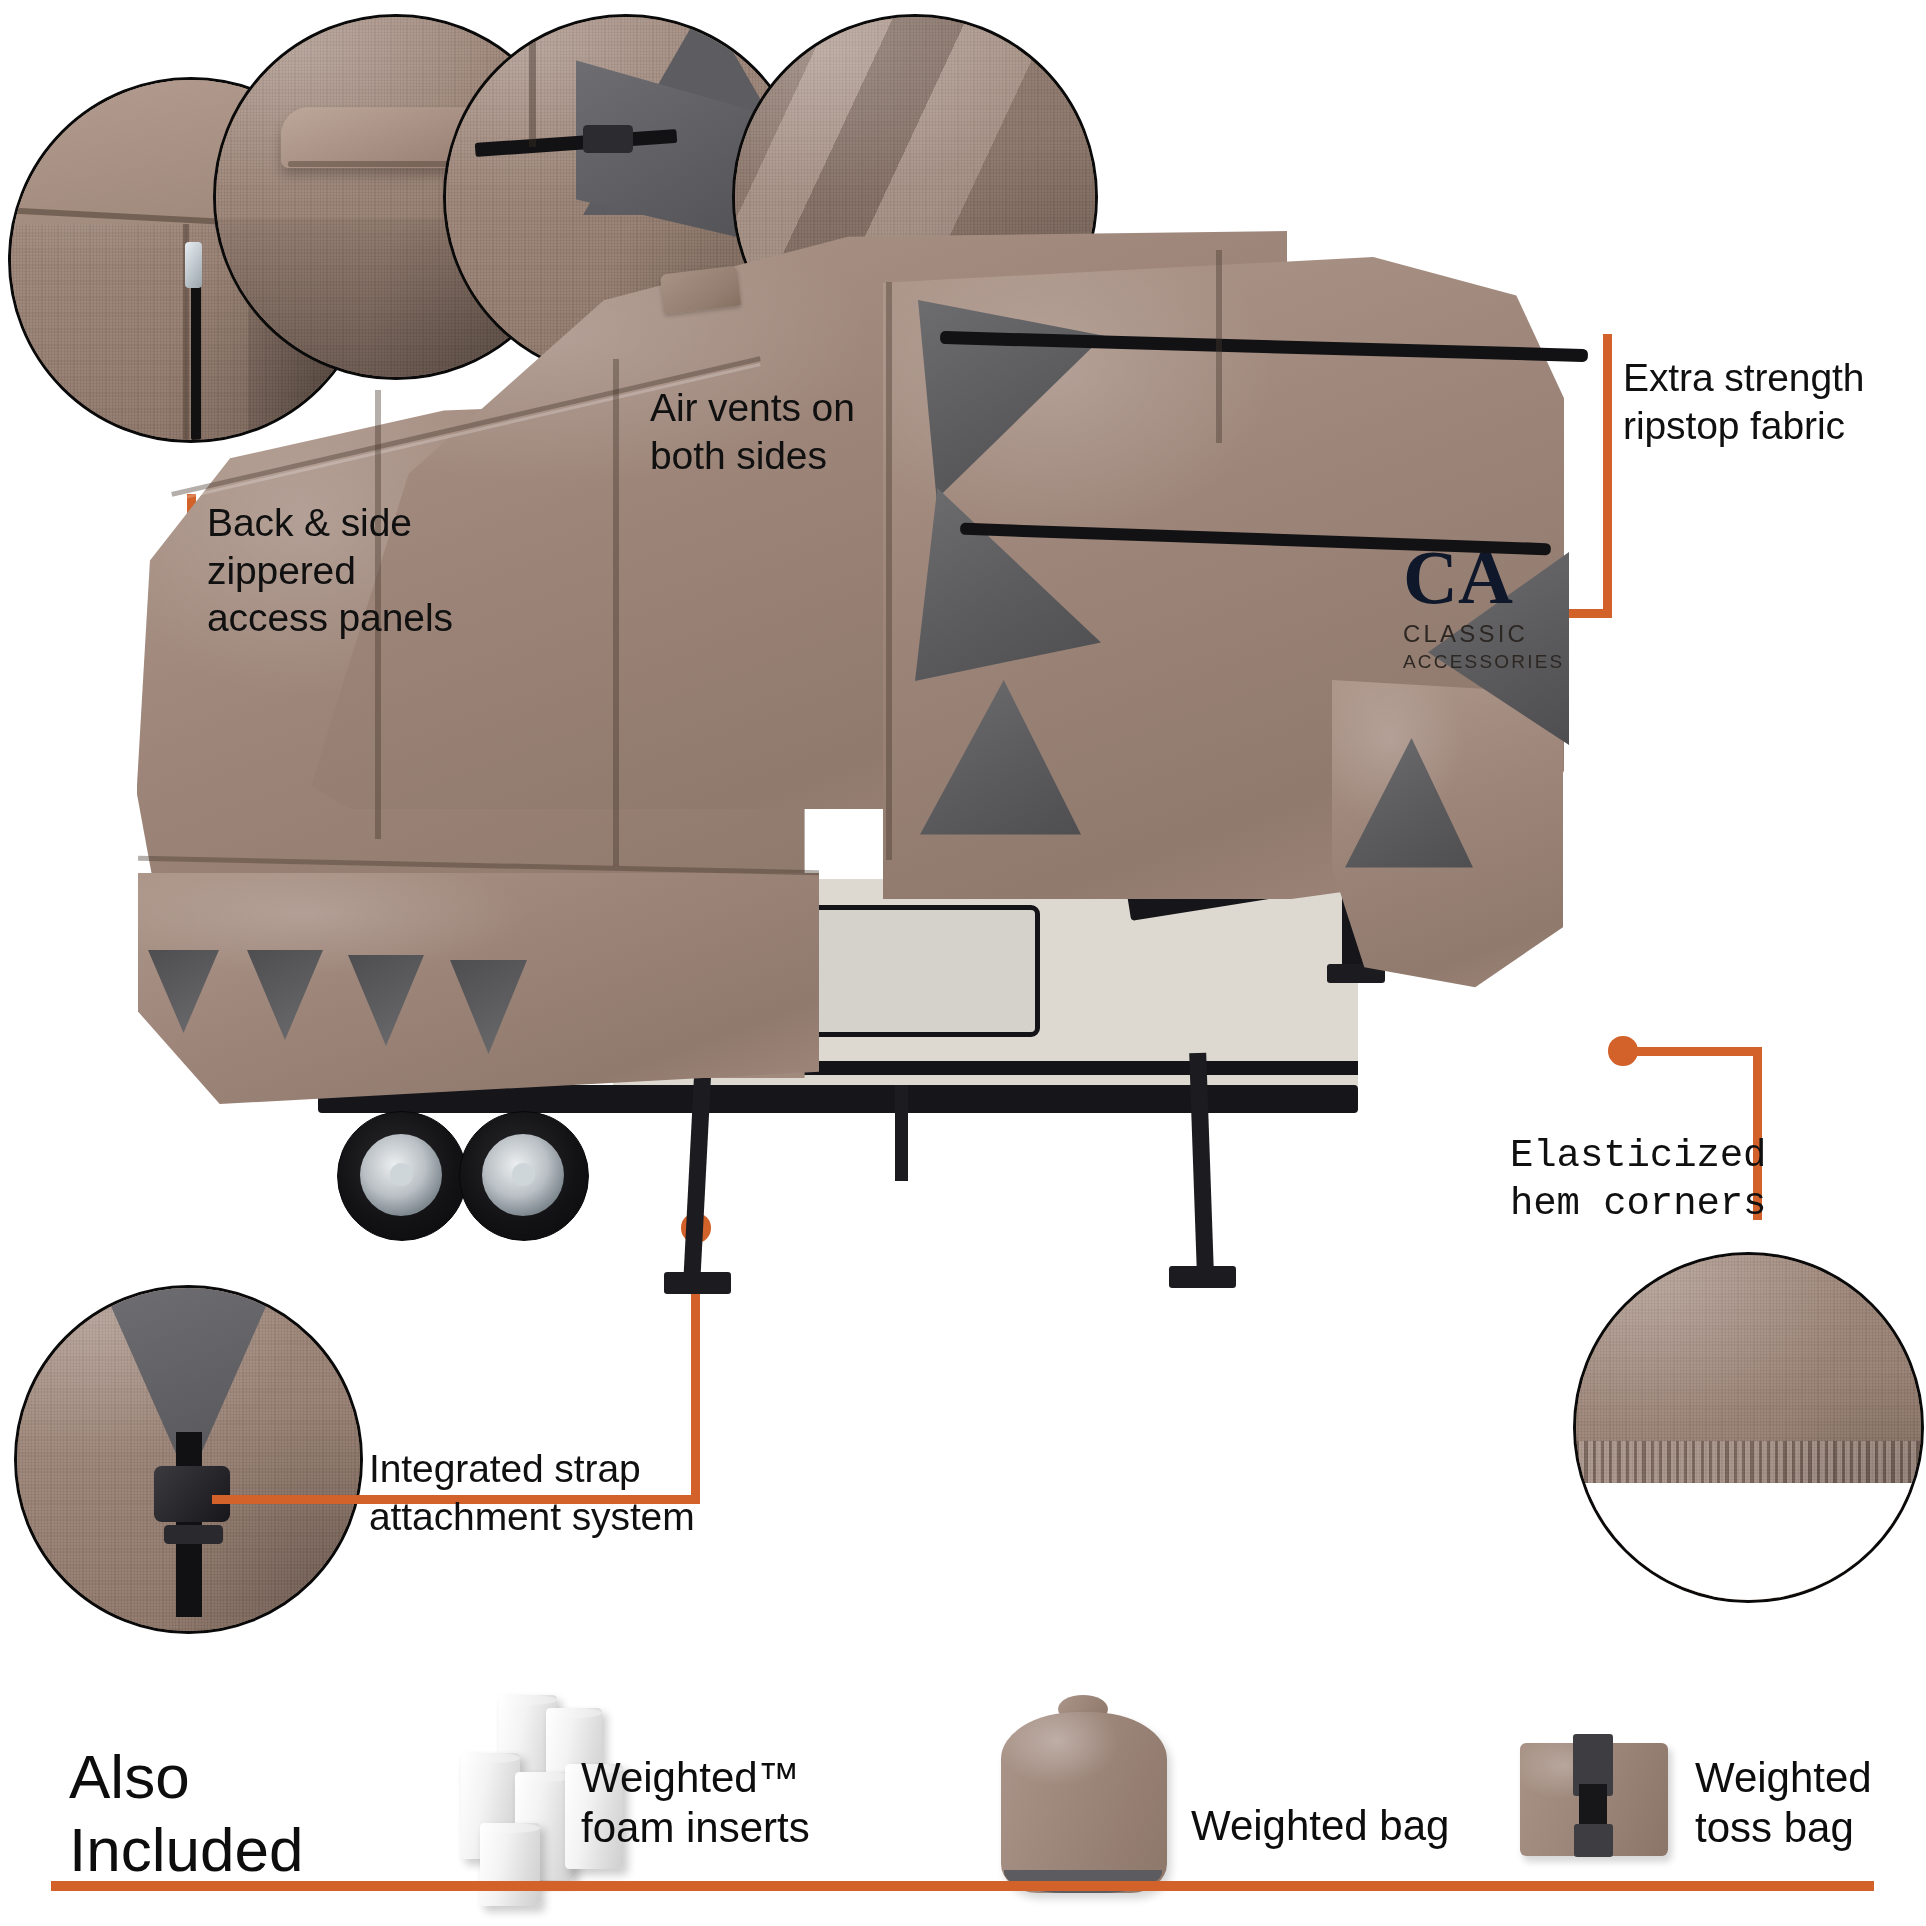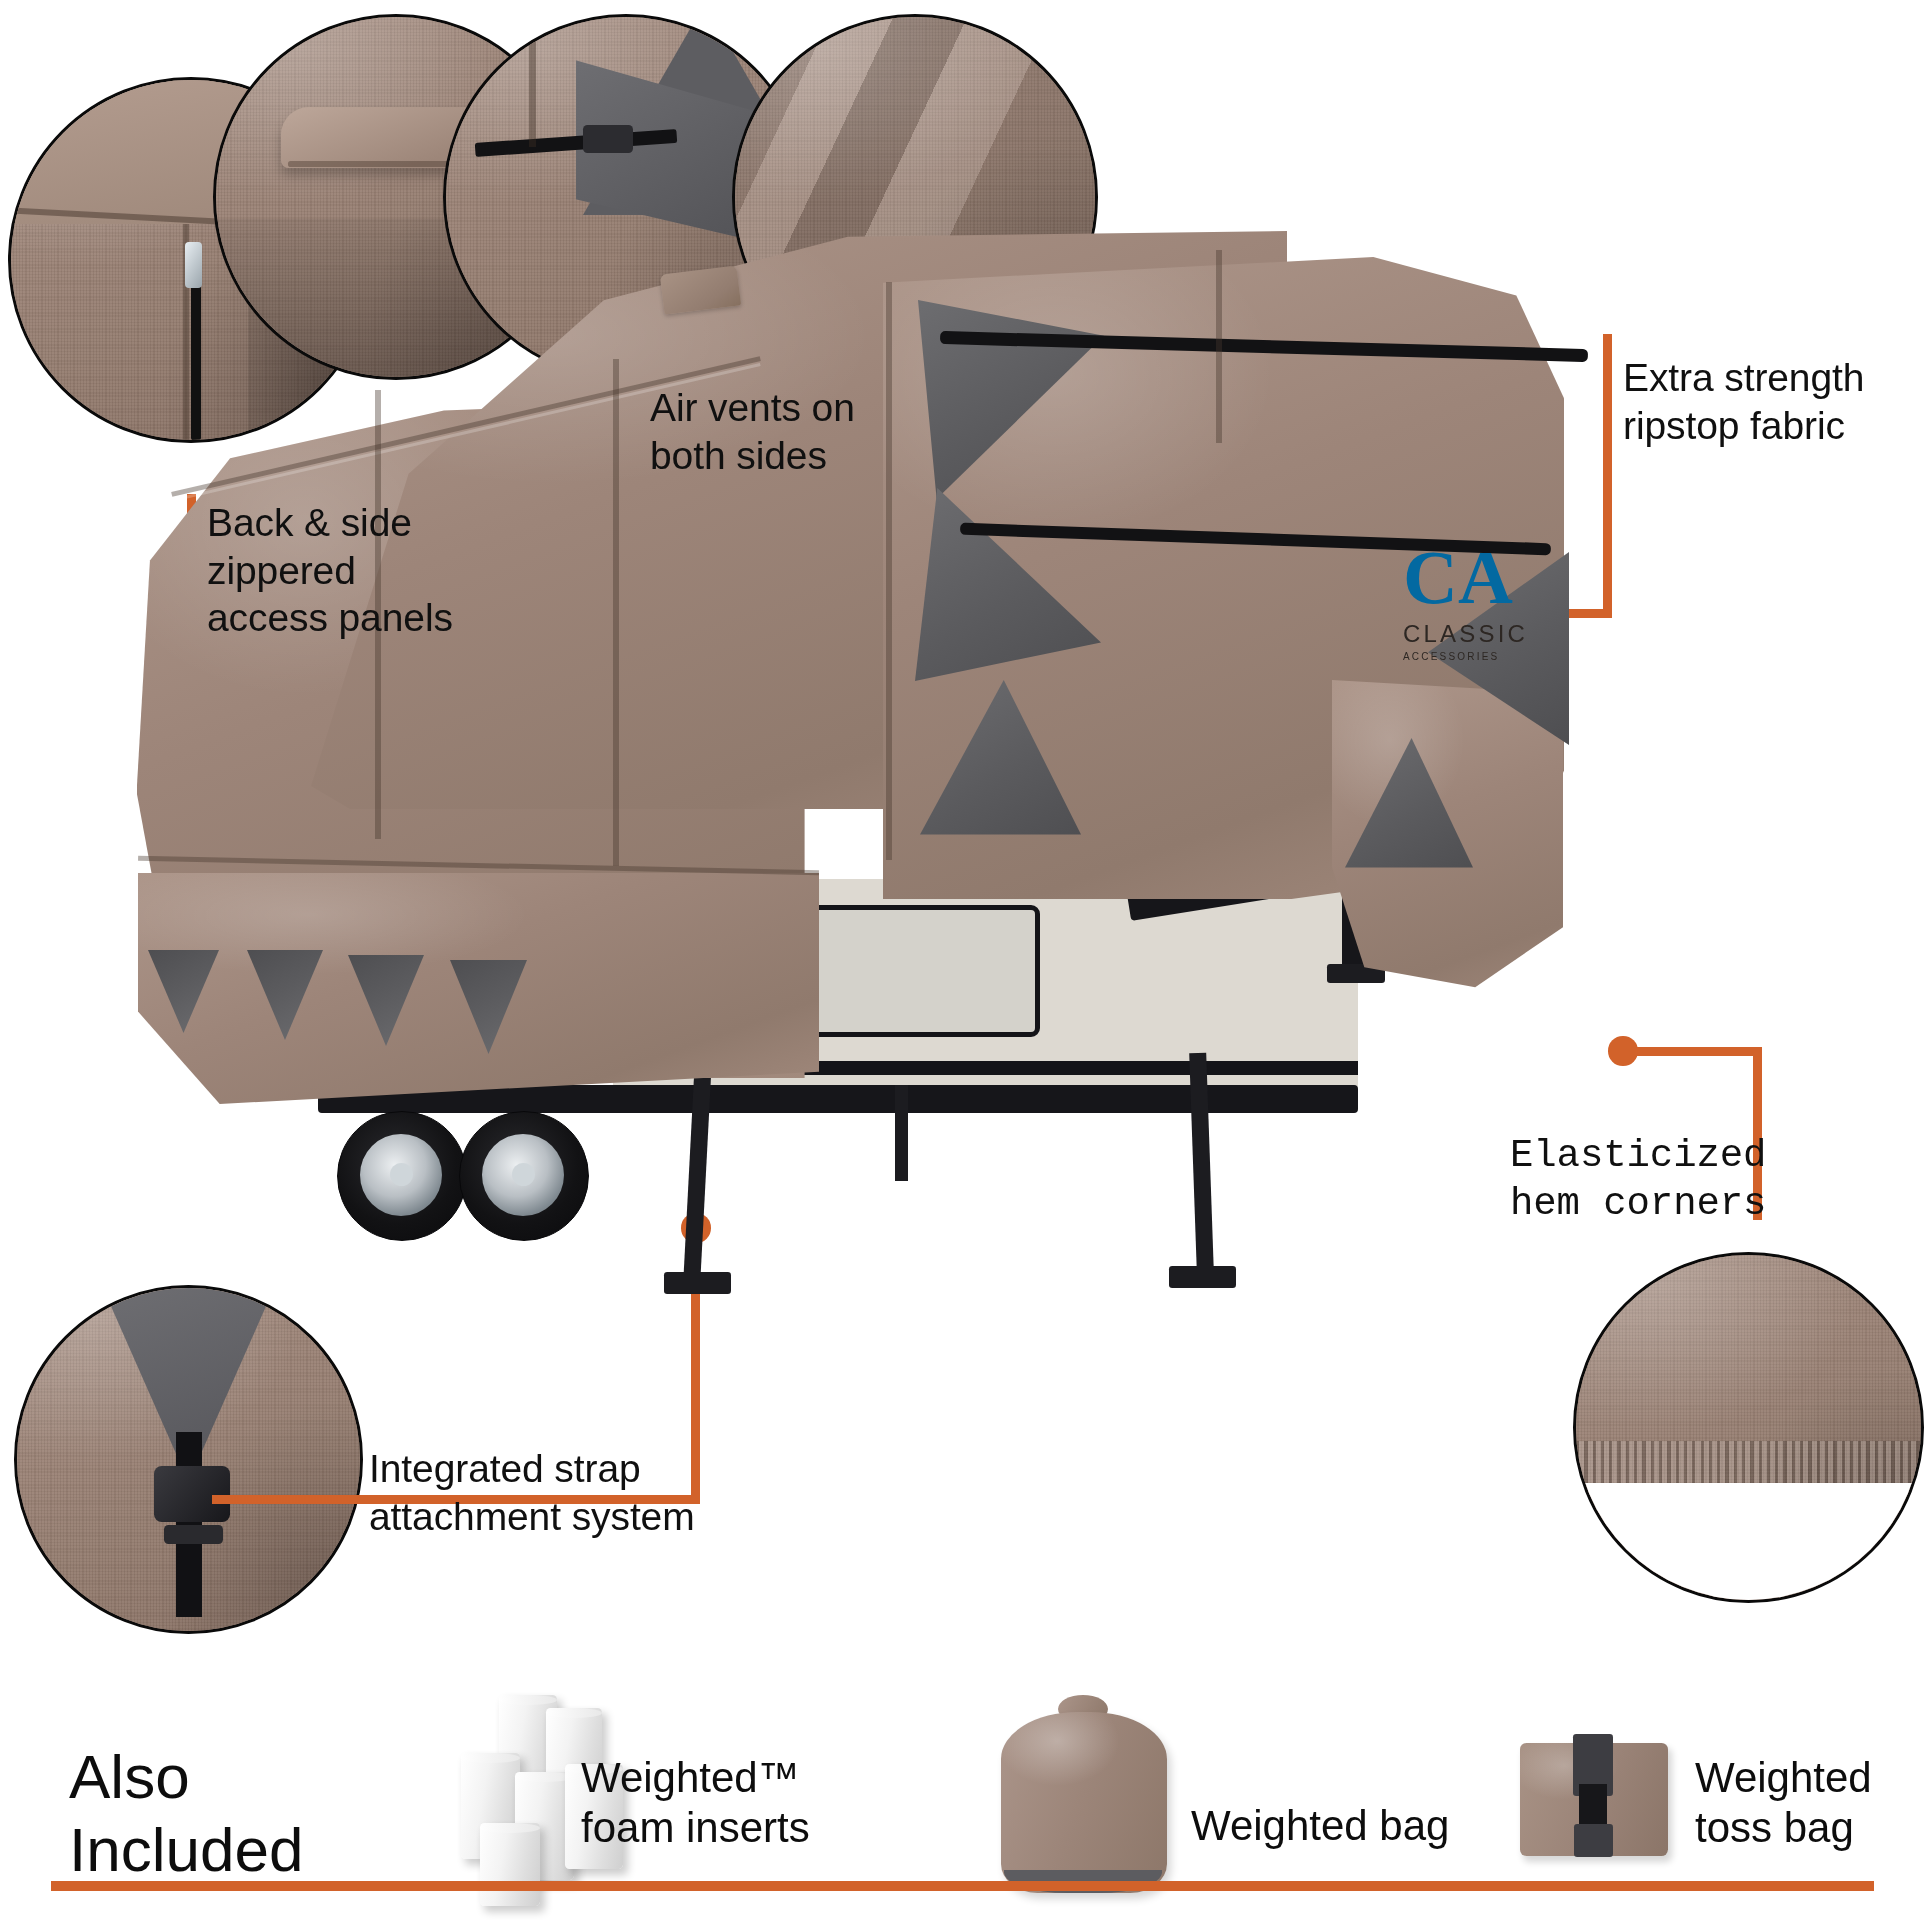--- a/index.html
+++ b/index.html
@@ -98,24 +98,24 @@
     box-shadow:0 1.9px 4.5px rgba(0,0,0,.22);
   }
 
   
   .cord{position:absolute;background:#121214;border-radius:5.1px;}
 
   
   .logo{position:absolute;width:148px;height:128px;}
   .logo-mark{
     font-family:"Liberation Serif", serif;
-    font-weight:bold;font-size:76px;color:#0369a1;line-height:1;
+    font-weight:bold;font-size:76px;color:#0f172a;line-height:1;
   }
   .logo-t1{font-size:24px;letter-spacing:3.2px;color:#2d2723;font-family:"Liberation Sans", sans-serif;}
-  .logo-t2{font-size:10px;letter-spacing:2.2px;color:#2d2723;font-family:"Liberation Sans", sans-serif;}
+  .logo-t2{font-size:19px;letter-spacing:2.2px;color:#2d2723;font-family:"Liberation Sans", sans-serif;}
 
   
   .also-title{
     position:absolute;left:69px;top:1740px;
     font-size:62px;line-height:1.18;color:#0d0d0d;white-space:pre-line;
   }
   .inc-label{
     position:absolute;font-size:42px;line-height:1.2;color:#0d0d0d;white-space:pre-line;
   }
   .rule{position:absolute;left:51px;top:1881px;width:1823px;height:10.3px;background:#d2622a;}

